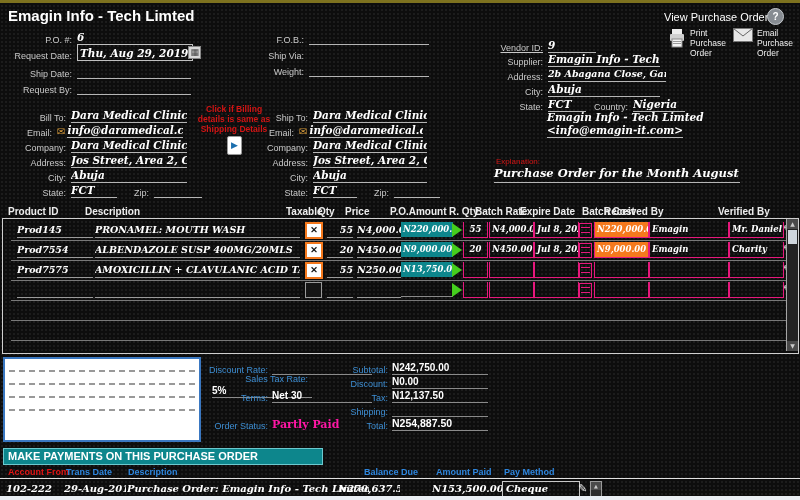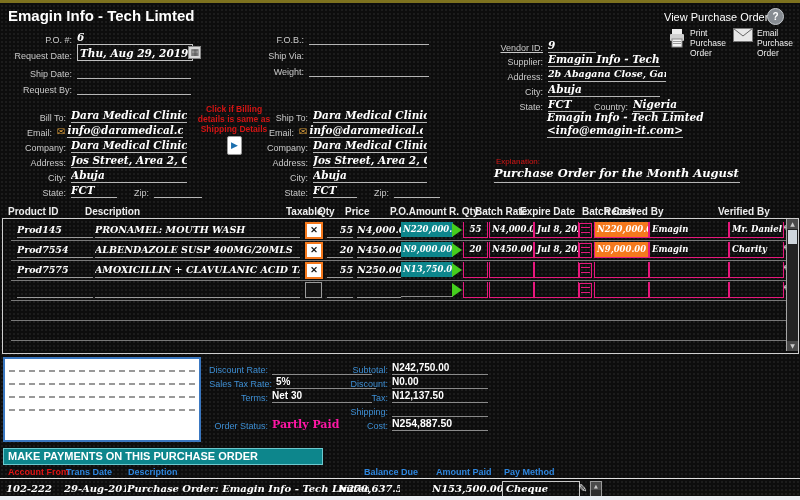--- a/index.html
+++ b/index.html
@@ -352,21 +352,21 @@
     <div class="nline"></div>
     <div class="nline"></div>
     <div class="nline"></div>
   </div>
 
   <div class="grp" style="left:200px;top:360px;">
     <div class="frow" style="left:0;top:0;">
       <span class="blab" style="width:68px;">Discount Rate:</span>
       <span class="bval" style="width:100px;"></span>
     </div>
-    <div class="frow" style="left:4px;top:14px;">
+    <div class="frow" style="left:12px;top:14px;flex-direction:column;">
       <span class="blab" style="width:68px;">Sales Tax Rate:</span>
       <span class="bval" style="width:100px;">5%</span>
     </div>
     <div class="frow" style="left:0;top:28px;">
       <span class="blab" style="width:68px;">Terms:</span>
       <span class="bval" style="width:100px;">Net 30</span>
     </div>
     <div class="frow" style="left:0;top:56px;">
       <span class="blab" style="width:68px;">Order Status:</span>
       <span class="bval status" style="width:100px;">Partly Paid</span>
@@ -384,21 +384,21 @@
     </div>
     <div class="frow" style="left:0;top:28px;">
       <span class="blab" style="width:58px;">Tax:</span>
       <span class="bval" style="width:96px;">N12,137.50</span>
     </div>
     <div class="frow" style="left:0;top:42px;">
       <span class="blab" style="width:58px;">Shipping:</span>
       <span class="bval" style="width:96px;"></span>
     </div>
     <div class="frow" style="left:0;top:56px;">
-      <span class="blab" style="width:58px;">Cost:</span>
+      <span class="blab" style="width:58px;">Total:</span>
       <span class="bval" style="width:96px;font-weight:bold;font-size:10.5px;">N254,887.50</span>
     </div>
   </div>
 
   <div class="pay-title">MAKE PAYMENTS ON THIS PURCHASE ORDER</div>
   <span class="ph red" style="left:8px;">Account From</span>
   <span class="ph" style="left:66px;">Trans Date</span>
   <span class="ph" style="left:128px;">Description</span>
   <span class="ph" style="left:364px;">Balance Due</span>
   <span class="ph" style="left:436px;">Amount Paid</span>

